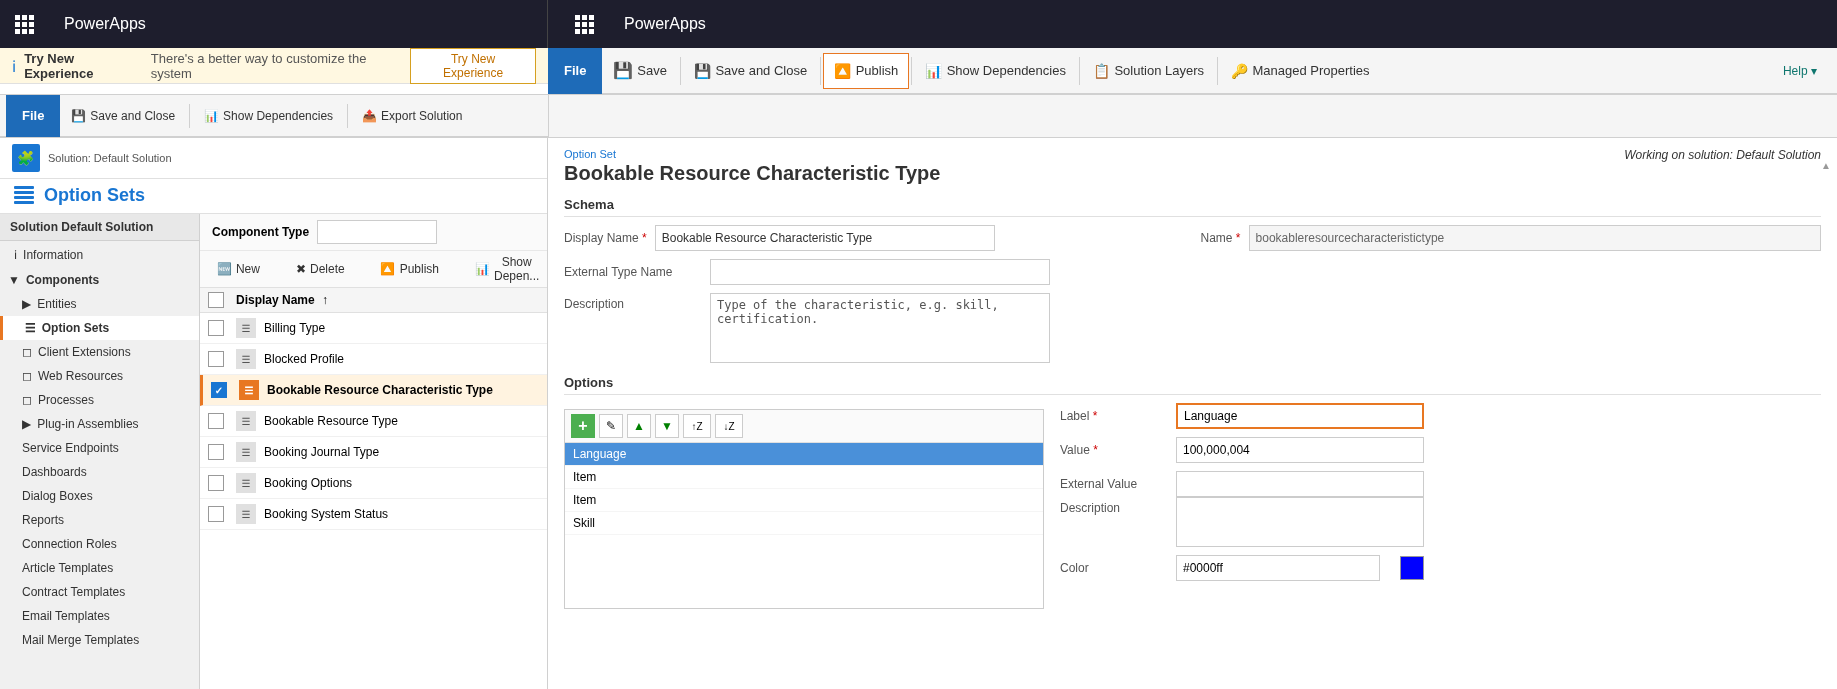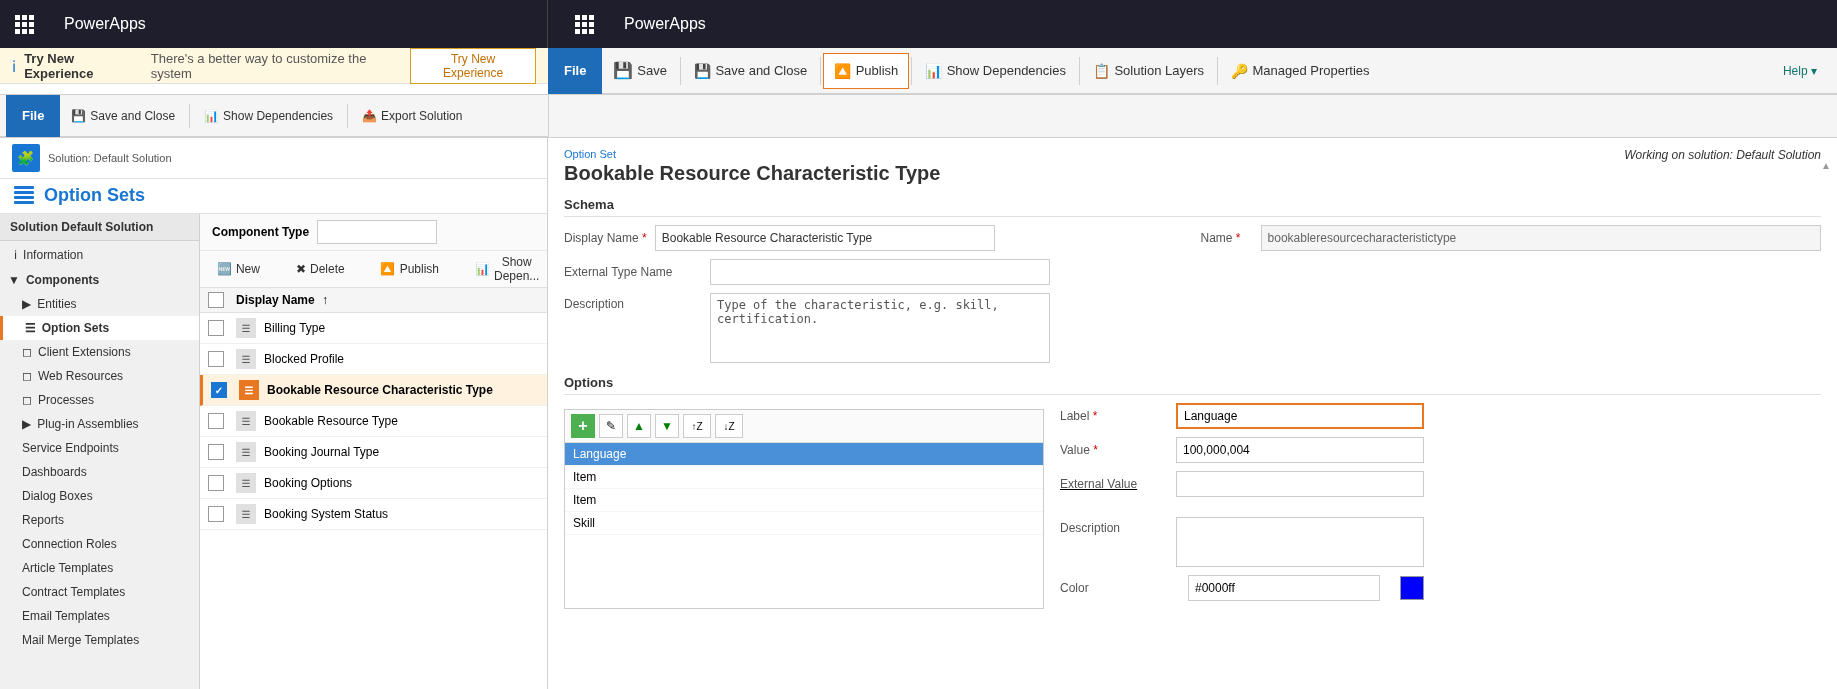--- a/index.html
+++ b/index.html
@@ -740,21 +740,21 @@
         <div class="form-section-title">Schema</div>
 
         <div class="form-row" style="align-items:center;">
           <div style="display:flex; align-items:center; gap:8px; flex:1;">
             <span class="field-label">
               <span>Display Name</span>
               <span class="required">*</span>
             </span>
             <input type="text" class="field-input field-input-wide" value="Bookable Resource Characteristic Type" style="">
           </div>
-          <div style="display:flex; align-items:center; gap:20px; flex:1;">
+          <div style="display:flex; align-items:center; gap:8px; flex:1;">
             <span class="field-label">
               <span>Name</span>
               <span class="required">*</span>
             </span>
             <input type="text" class="field-input" style="flex: 1 1 0%; background: rgb(245, 245, 245); color: rgb(102, 102, 102);" value="bookableresourcecharacteristictype" readonly="">
           </div>
         </div>
 
         <div class="form-row" style="align-items:center;">
           <span class="field-label" style="width:130px;">External Type Name</span>
@@ -798,33 +798,33 @@
               </div>
 
               <div class="form-row" style="align-items:center; margin-bottom:8px;">
                 <span class="detail-label">
                   <span>Value</span>
                   <span class="required">*</span>
                 </span>
                 <input type="text" class="detail-input" value="100,000,004" style="">
               </div>
 
-              <div class="form-row" style="align-items:center; margin-bottom:20px;text-decoration:underline;">
+              <div class="form-row" style="align-items:center; margin-bottom:0;">
                 <span class="detail-label">External Value</span>
                 <input type="text" class="detail-input" style="">
               </div>
 
               <div class="form-row" style="align-items:flex-start; margin-bottom:8px;">
                 <span class="detail-label" style="padding-top:4px;">Description</span>
                 <textarea class="detail-textarea" style="flex: 1 1 0%; height: 50px;"></textarea>
               </div>
 
               <div class="form-row" style="align-items:center; margin-bottom:8px;">
                 <span class="detail-label">Color</span>
-                <input type="text" class="detail-input" value="#0000ff" style="flex: 1 1 0%; margin-left: 12px;">
+                <input type="text" class="detail-input" value="#0000ff" style="flex: 1 1 0%;">
                 <div class="color-preview" style="margin-left:4px;"></div>
               </div>
             </div>
           </div>
         </div>
 
       </div>
     </div>
 
   </div>

